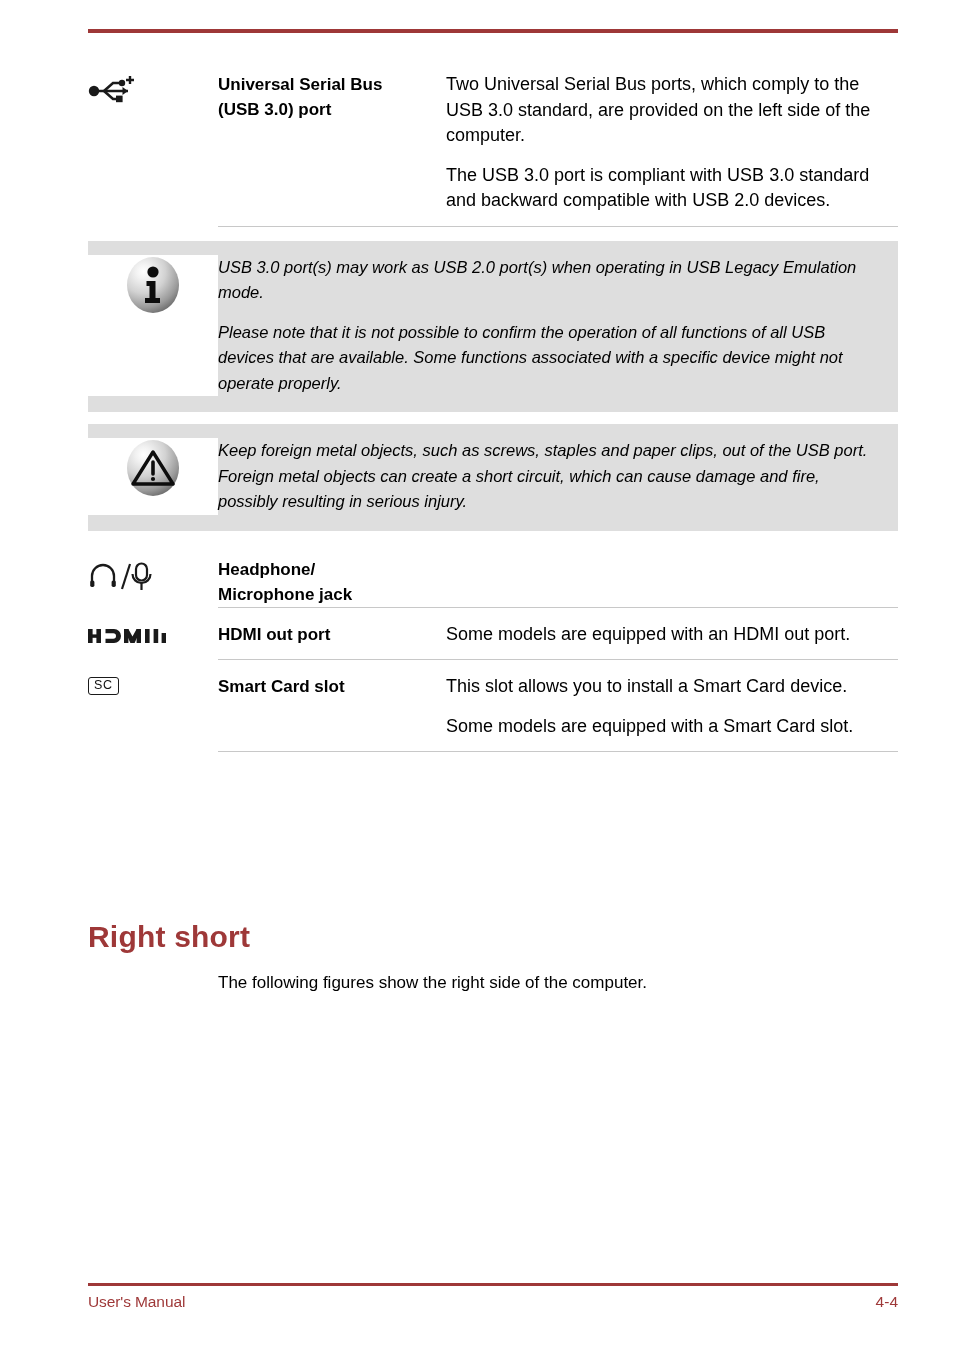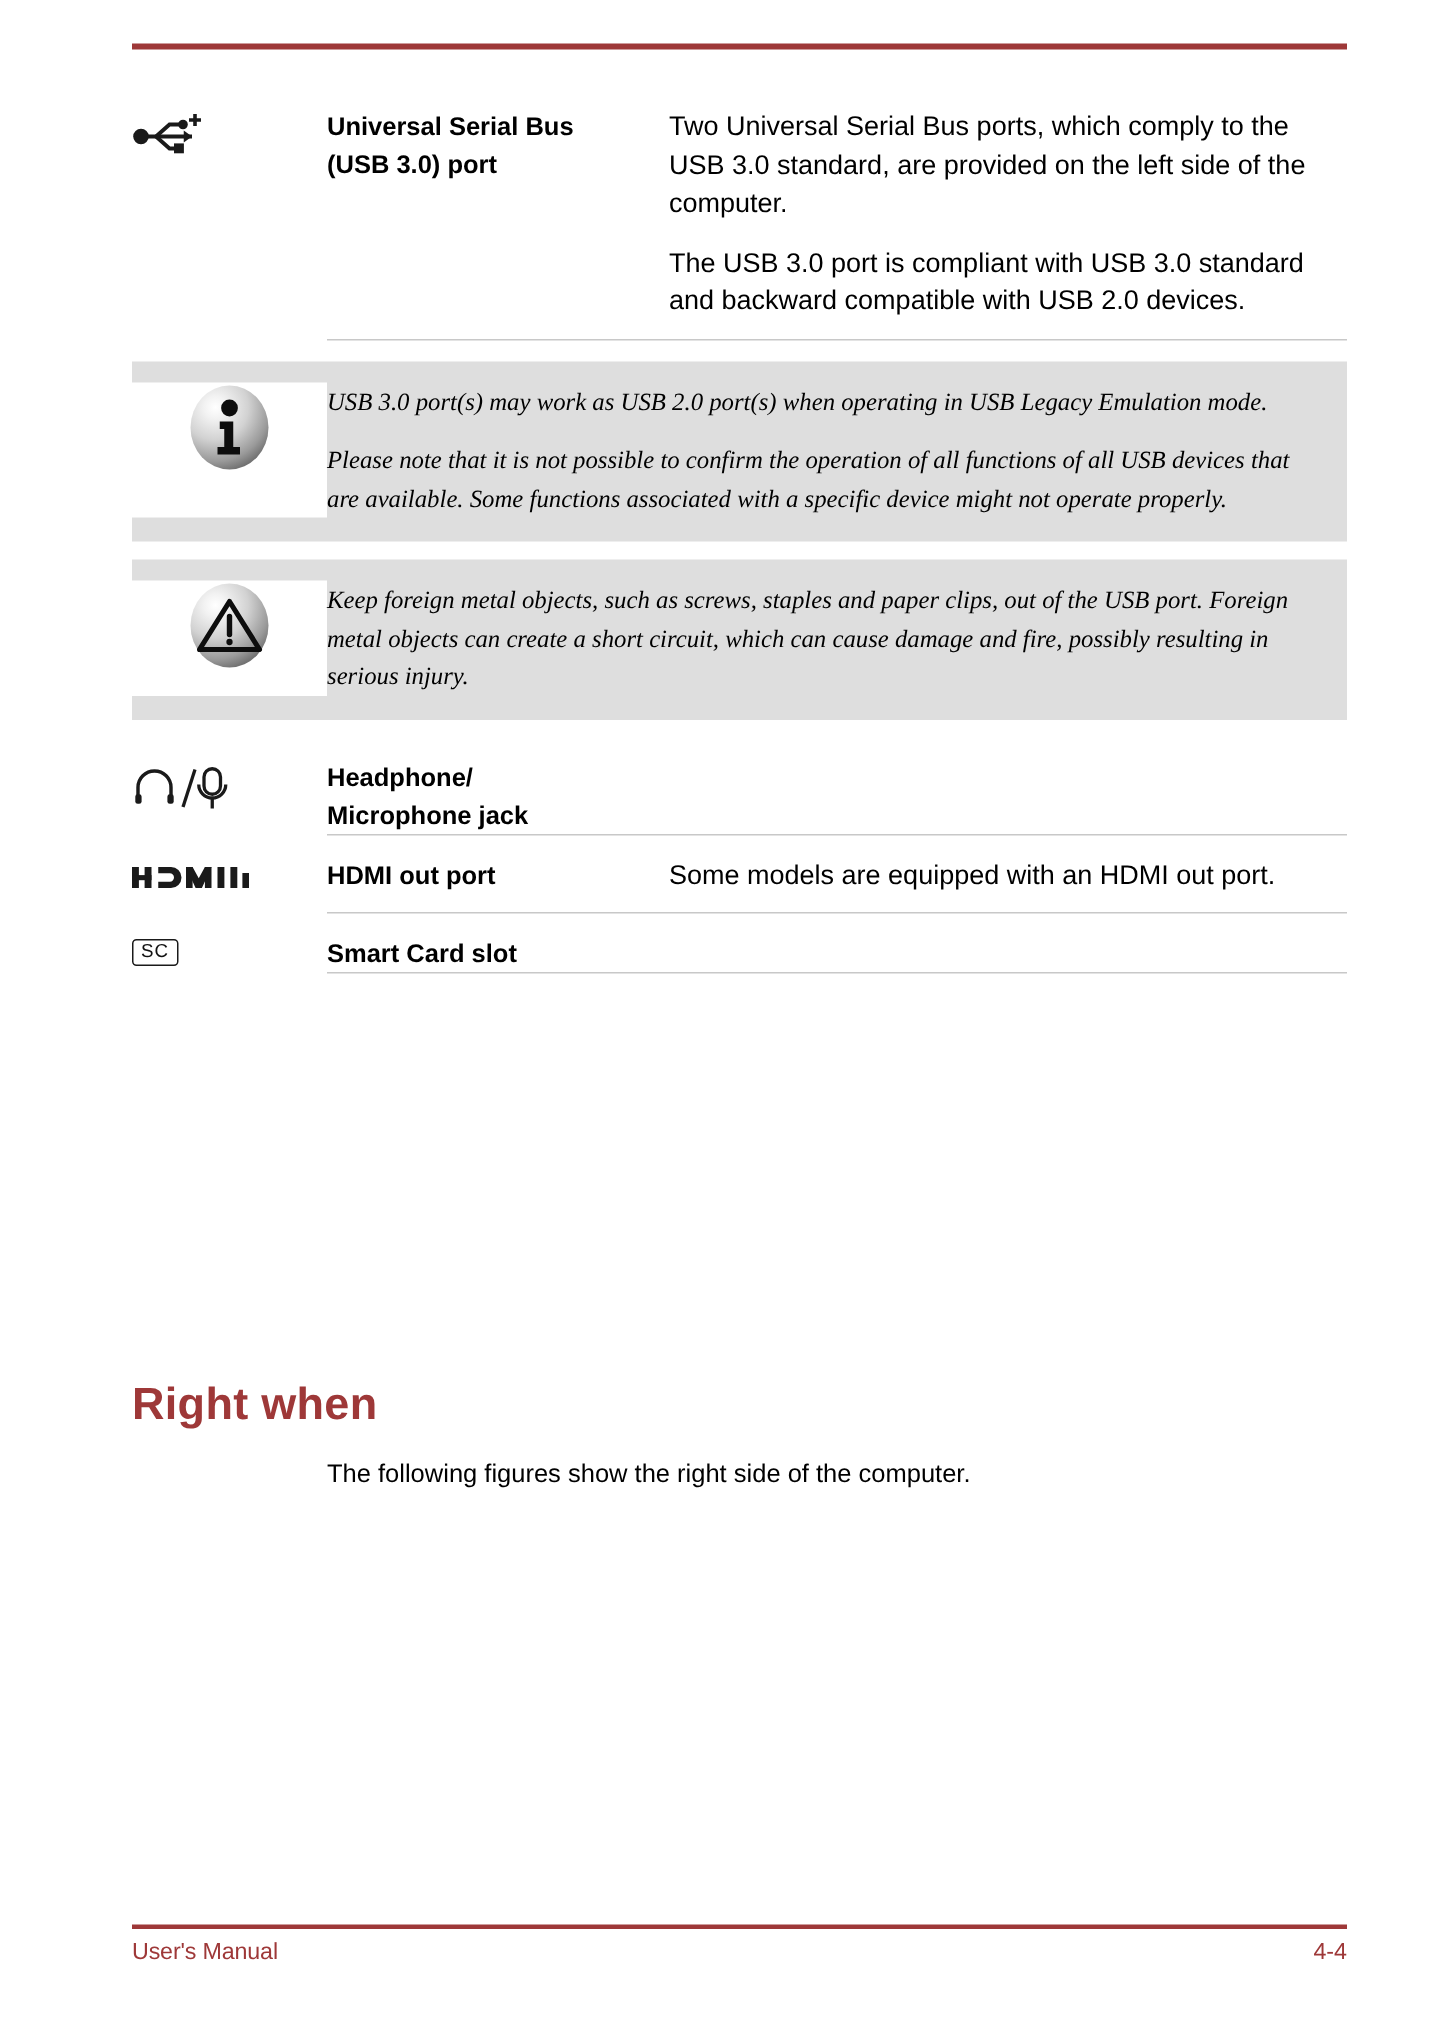--- a/index.html
+++ b/index.html
@@ -105,21 +105,20 @@
 
   
   .callout {
     display: flex;
     align-items: flex-start;
     background: #dedede;
     margin-top: 12px;
     margin-bottom: 12px;
     padding: 14px 16px 16px 0;
     box-sizing: border-box;
-    font-family: Liberation Serif, serif;
   }
   .callout.first-callout { margin-top: 14px; }
   .callout .cal-icon {
     width: 130px;
     flex: 0 0 130px;
     display: flex;
     justify-content: center;
     padding-top: 2px;
     background: #ffffff;
     align-self: stretch;
@@ -291,25 +290,29 @@
     </div>
     <div class="rule-under"></div>
 
     <div class="spec-row">
       <div class="icon-cell">
         <span class="icon-sc">SC</span>
       </div>
       <div class="label-cell">
         <span>Smart Card slot</span>
       </div>
+      <div class="desc-cell">
+        <p>This slot allows you to install a Smart Card device.</p>
+        <p>Some models are equipped with a Smart Card slot.</p>
+      </div>
     </div>
     <div class="rule-under"></div>
 
   </div>
 
-  <div class="section-heading">Right when</div>
+  <div class="section-heading">Right short</div>
   <div class="section-para">The following figures show the right side of the computer.</div>
 
   <div class="footer-rule"></div>
   <div class="footer-left">User's Manual</div>
   <div class="footer-right">4-4</div>
 
 </div>
 
 </body></html>

